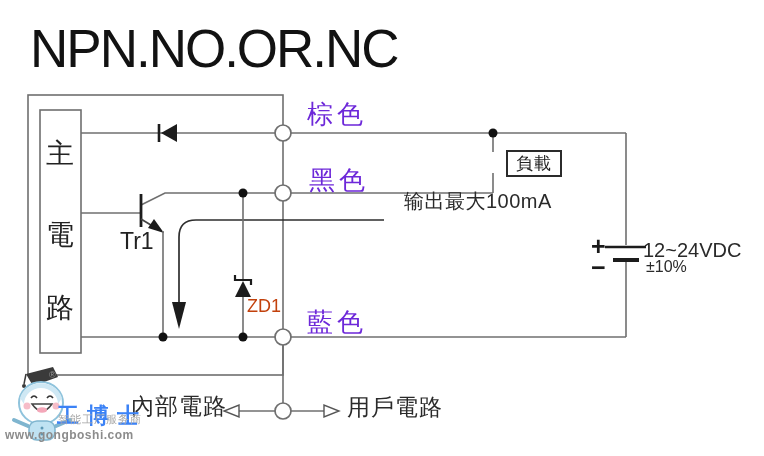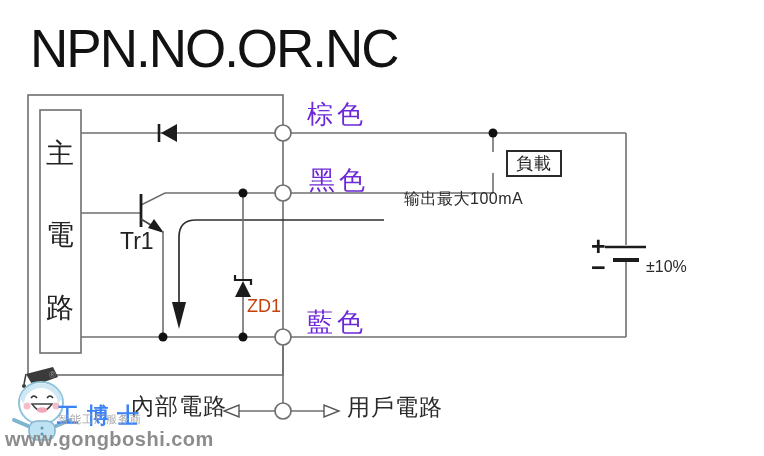--- a/index.html
+++ b/index.html
@@ -14,35 +14,35 @@
   }
   .wire-label{font-size:26px;letter-spacing:4px;color:#6d28d9;}
   .lbl-brown{left:307px;top:101px;}
   .lbl-black{left:309px;top:167px;}
   .lbl-blue{left:307px;top:309px;}
   .load-box{
     position:absolute;left:466px;top:150px;width:52px;height:23px;
     border:2px solid #2b2b2b;background:#fff;display:flex;align-items:center;justify-content:center;
     font-size:17px;color:#222;letter-spacing:1px;margin-left:40px;
   }
-  .output-max{left:404px;top:191px;font-size:16px;color:#2a2a2a;letter-spacing:0.5px;}
+  .output-max{left:404px;top:191px;font-size:20px;color:#2a2a2a;letter-spacing:0.5px;}
   .tr1{left:120px;top:230px;font-size:23px;color:#222;}
   .zd1{left:247px;top:297px;font-size:18px;color:#c2410c;}
   .plus{left:591px;top:234px;font-size:25px;font-weight:bold;color:#1a1a1a;}
   .minus{left:591px;top:255px;font-size:25px;font-weight:bold;color:#1a1a1a;}
   .volt{left:643px;top:240px;font-size:20px;color:#2a2a2a;}
   .tol{left:646px;top:259px;font-size:16px;color:#2a2a2a;}
   .circ-label{font-size:23px;color:#2a2a2a;letter-spacing:1px;}
   .lbl-internal{left:131px;top:395px;}
   .lbl-user{left:347px;top:396px;}
   .wm-brand{left:57px;top:404px;font-size:22px;font-weight:bold;color:#3b82f6;
     letter-spacing:8px;font-family:"DejaVu Serif",serif;}
   .wm-reg{left:49px;top:371px;font-size:9px;color:#9a9a9a;}
   .wm-tagline{left:58px;top:414px;font-size:11px;color:#a8a8a8;letter-spacing:1px;}
-  .wm-url{left:5px;top:429px;font-size:20px;font-weight:bold;color:#8c8c8c;letter-spacing:0.5px;text-align:center;}
+  .wm-url{left:5px;top:429px;font-size:12px;font-weight:bold;color:#8c8c8c;letter-spacing:0.5px;text-align:center;}
 </style>
 </head>
 <body>
 
 <div id="stage">
 
   <svg id="circuit-svg" width="764" height="456" viewBox="0 0 764 456">
 
     <g>
       <rect x="28" y="95" width="255" height="280" fill="none" stroke="#6f6f6f" stroke-width="1.6"></rect>
@@ -154,20 +154,21 @@
   <div class="load-box">
     <span>負載</span>
   </div>
 
   <div class="lbl output-max">输出最大100mA</div>
   <div class="lbl tr1">Tr1</div>
   <div class="lbl zd1">ZD1</div>
 
   <div class="lbl plus">+</div>
   <div class="lbl minus">−</div>
+  <div class="lbl volt">12~24VDC</div>
   <div class="lbl tol">±10%</div>
 
   <div class="lbl circ-label lbl-user">用戶電路</div>
   <div class="lbl circ-label lbl-internal">內部電路</div>
 
   <div class="lbl" style="left:46px;top:140px;font-size:28px;color:#222;">主</div>
   <div class="lbl" style="left:46px;top:221px;font-size:28px;color:#222;">電</div>
   <div class="lbl" style="left:46px;top:294px;font-size:28px;color:#222;">路</div>
 
   <div class="lbl wm-reg">®</div>

